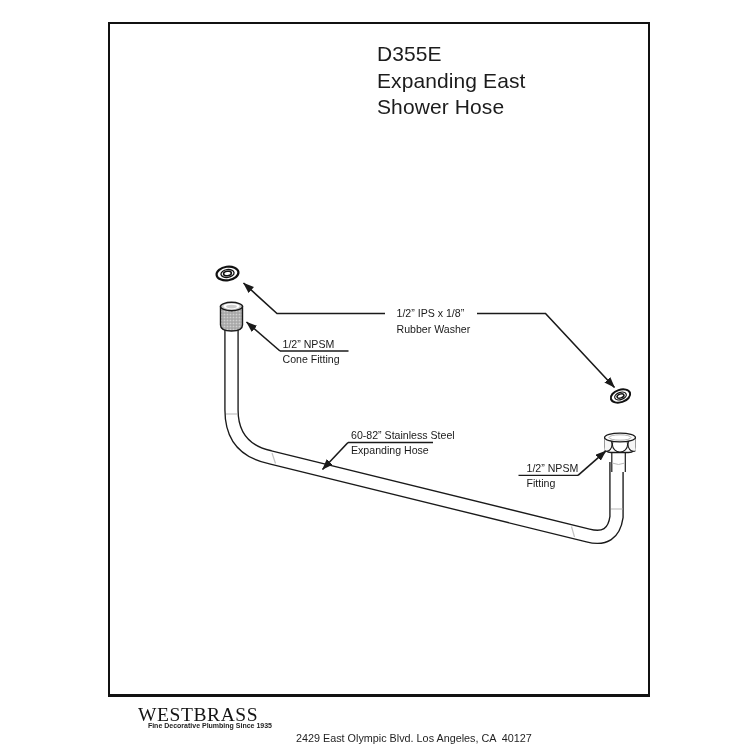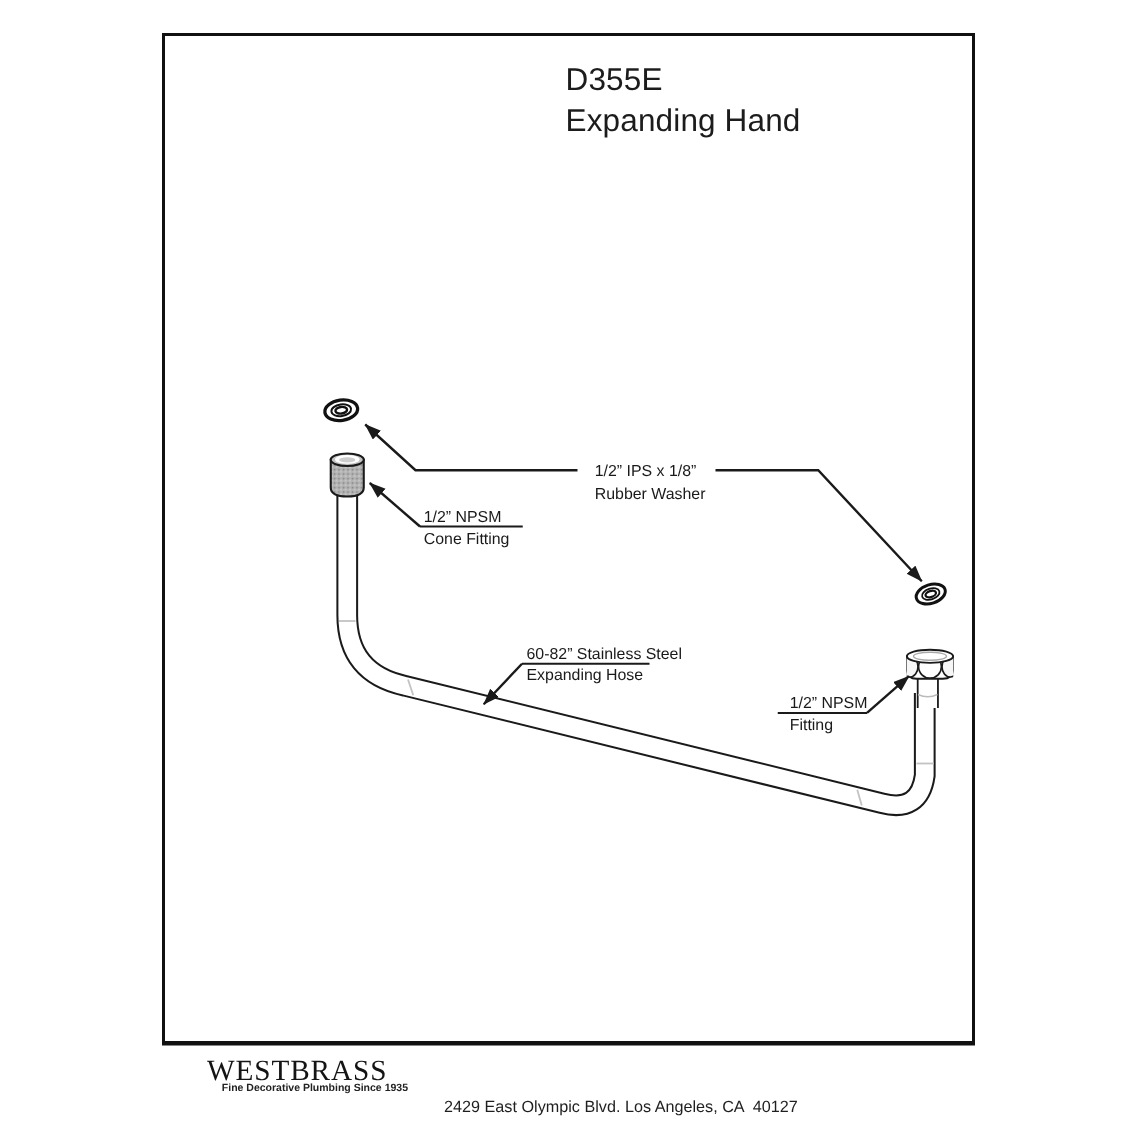--- a/index.html
+++ b/index.html
@@ -36,21 +36,22 @@
 </style>
 </head>
 <body>
 
 <div class="page">
 
   <div class="frame"></div>
 
   <div class="title">
     <div>D355E</div>
-    <div>Expanding Hand</div>
+    <div>Expanding East</div>
+    <div>Shower Hose</div>
   </div>
 
   <svg class="diagram-svg" viewBox="0 0 755 755">
     <defs>
       <pattern id="knurl" width="3" height="3" patternUnits="userSpaceOnUse">
         <rect width="3" height="3" fill="#b3b3b3"></rect>
         <circle cx="1" cy="1" r="0.6" fill="#868686"></circle>
         <circle cx="2.4" cy="2.4" r="0.5" fill="#dcdcdc"></circle>
       </pattern>
       <clipPath id="nutclip">

